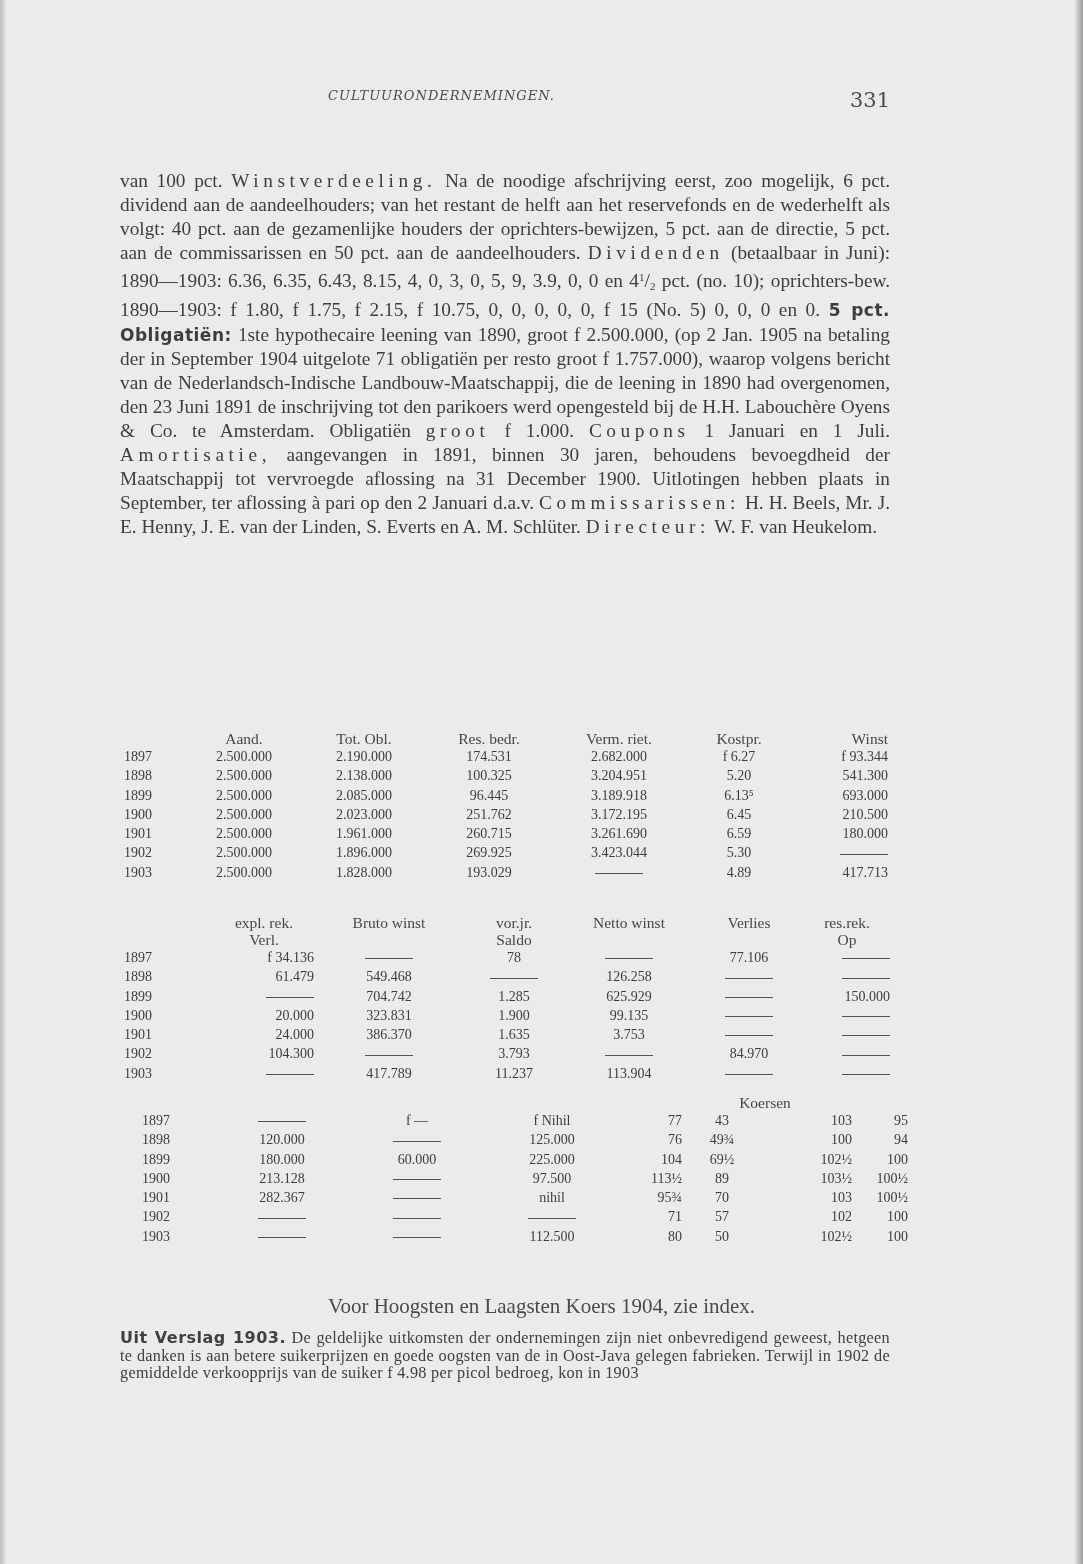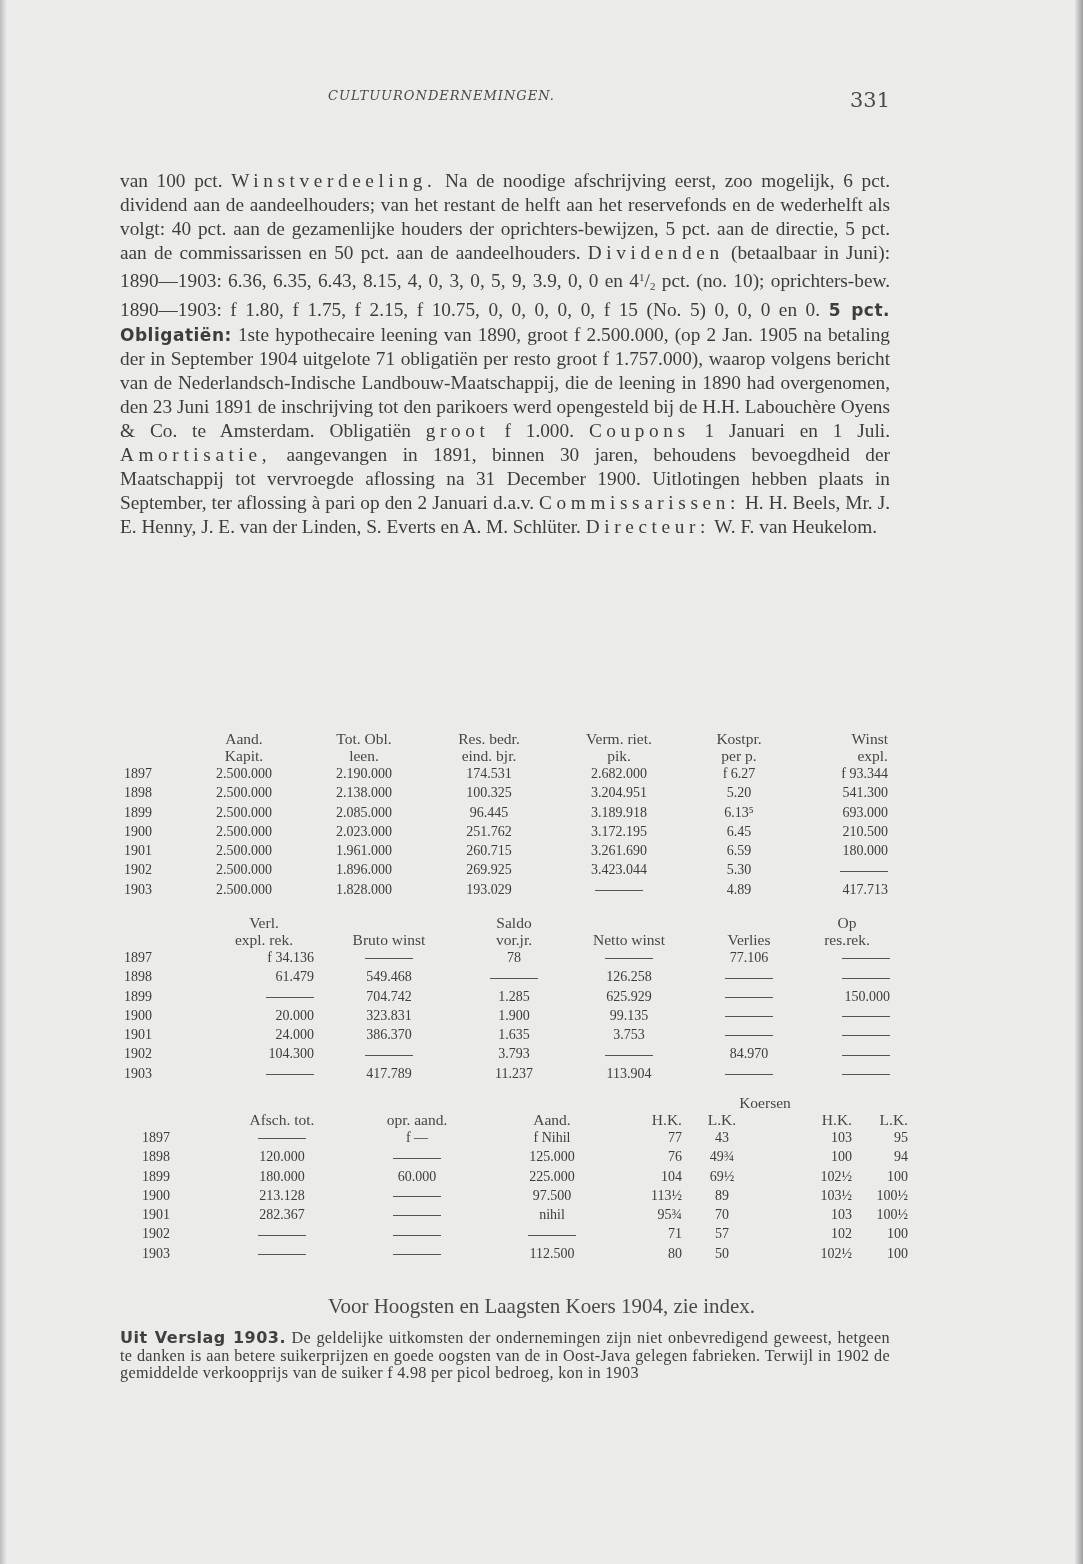--- a/index.html
+++ b/index.html
@@ -98,29 +98,20 @@
   <thead>
     <tr>
       <th class="c"></th>
       <th class="c">Aand.</th>
       <th class="c">Tot. Obl.</th>
       <th class="c">Res. bedr.</th>
       <th class="c">Verm. riet.</th>
       <th class="c">Kostpr.</th>
       <th class="r">Winst</th>
     </tr>
-    <tr>
-      <th class="c"></th>
-      <th class="c">Kapit.</th>
-      <th class="c">leen.</th>
-      <th class="c">eind. bjr.</th>
-      <th class="c">pik.</th>
-      <th class="c">per p.</th>
-      <th class="r">expl.</th>
-    </tr>
   </thead>
   <tbody id="t1-body">
       <tr>
         <td class="yr">1897</td>
         <td class="c">2.500.000</td>
         <td class="c">2.190.000</td>
         <td class="c">174.531</td>
         <td class="c">2.682.000</td>
         <td class="c">f 6.27</td>
         <td class="r">f  93.344</td>
@@ -188,35 +179,35 @@
       <col style="width:100px">
       <col style="width:150px">
       <col style="width:100px">
       <col style="width:130px">
       <col style="width:110px">
       <col style="width:86px">
     </colgroup>
   <thead>
     <tr>
       <th class="c"></th>
-      <th class="c">Verl.</th>
-      <th class="c"></th>
-      <th class="c">Saldo</th>
-      <th class="c"></th>
-      <th class="c"></th>
-      <th class="c">Op</th>
-    </tr>
-    <tr>
-      <th class="c"></th>
       <th class="c">expl. rek.</th>
       <th class="c">Bruto winst</th>
       <th class="c">vor.jr.</th>
       <th class="c">Netto winst</th>
       <th class="c">Verlies</th>
       <th class="c">res.rek.</th>
+    </tr>
+    <tr>
+      <th class="c"></th>
+      <th class="c">Verl.</th>
+      <th class="c"></th>
+      <th class="c">Saldo</th>
+      <th class="c"></th>
+      <th class="c"></th>
+      <th class="c">Op</th>
     </tr>
   </thead>
   <tbody id="t2-body">
       <tr>
         <td class="yr">1897</td>
         <td class="r">f  34.136</td>
         <td class="c"><span class="dash"></span></td>
         <td class="c">78</td>
         <td class="c"><span class="dash"></span></td>
         <td class="c">77.106</td>
@@ -291,30 +282,20 @@
       <col style="width:56px">
     </colgroup>
   <thead>
     <tr>
       <th></th>
         <th></th>
         <th></th>
         <th></th>
       <th colspan="4" class="c">Koersen</th>
     </tr>
-    <tr>
-      <th></th>
-      <th class="c">Afsch. tot.</th>
-      <th class="c">opr. aand.</th>
-      <th class="c">Aand.</th>
-      <th class="r">H.K.</th>
-      <th class="c">L.K.</th>
-      <th class="r">H.K.</th>
-      <th class="r">L.K.</th>
-    </tr>
   </thead>
   <tbody id="t3-body">
       <tr>
         <td class="yr">1897</td>
         <td class="c"><span class="dash"></span></td>
         <td class="c">f  —</td>
         <td class="c">f  Nihil</td>
         <td class="r">77</td>
         <td class="c">43</td>
         <td class="r">103</td>

